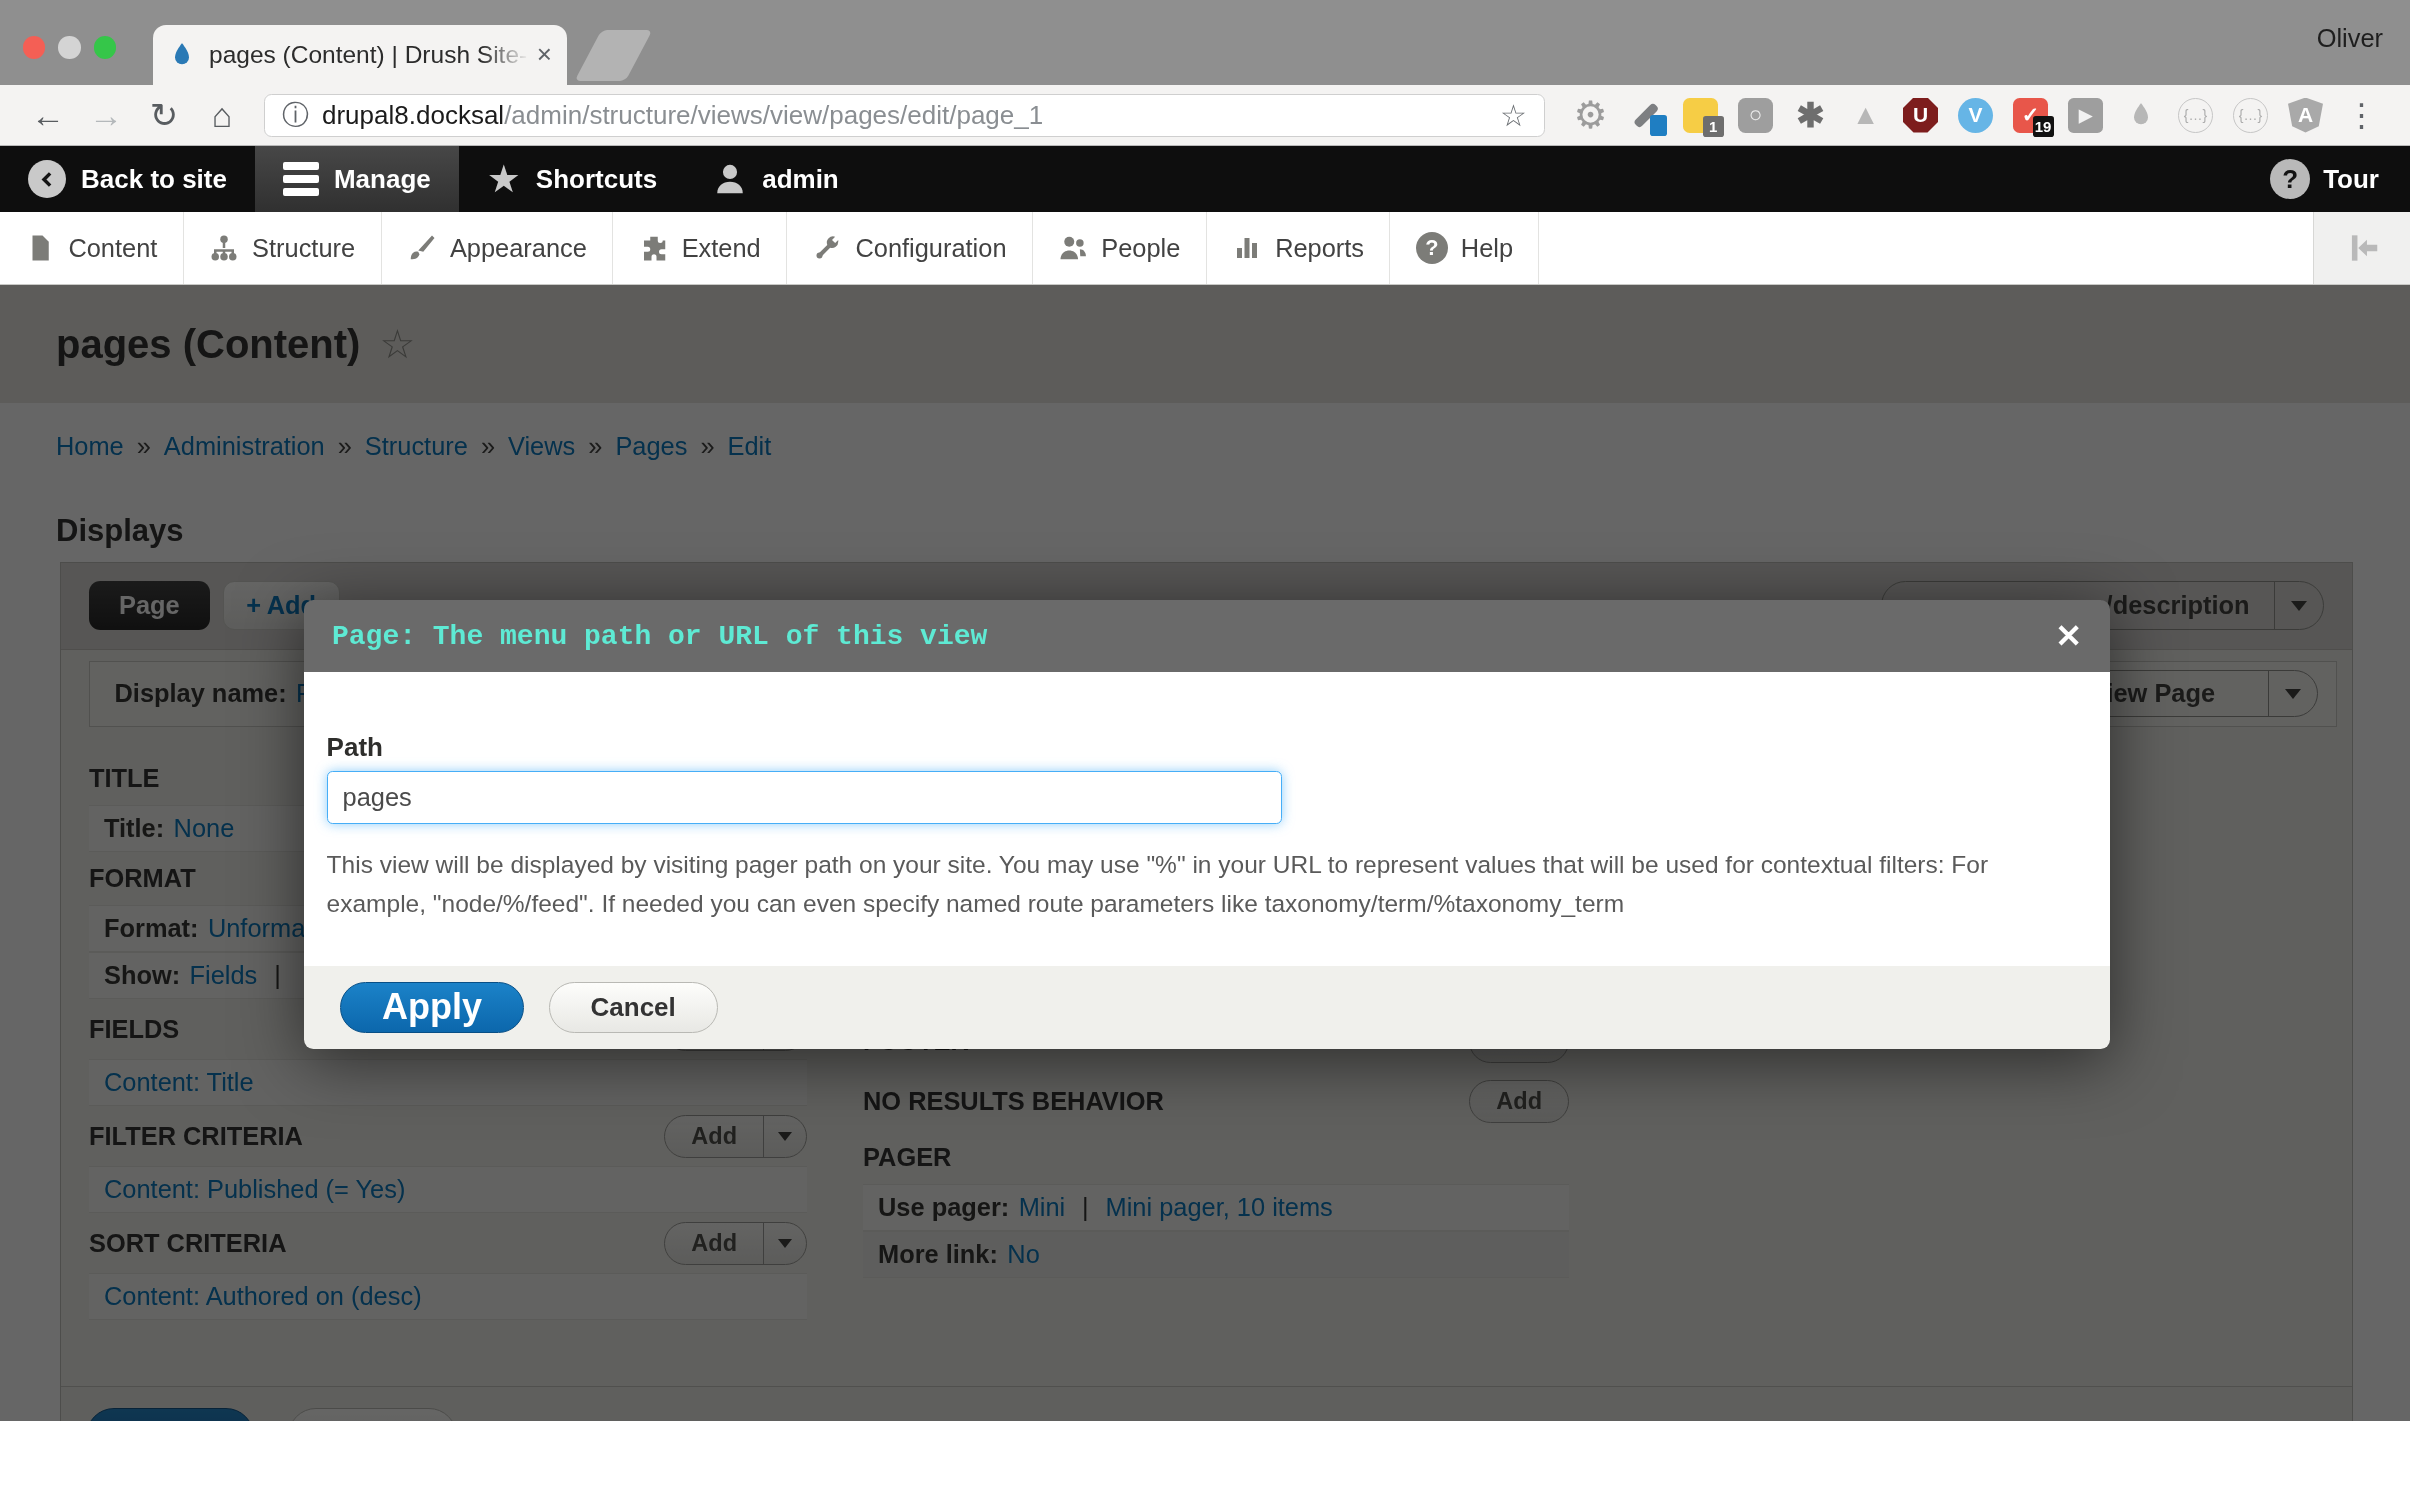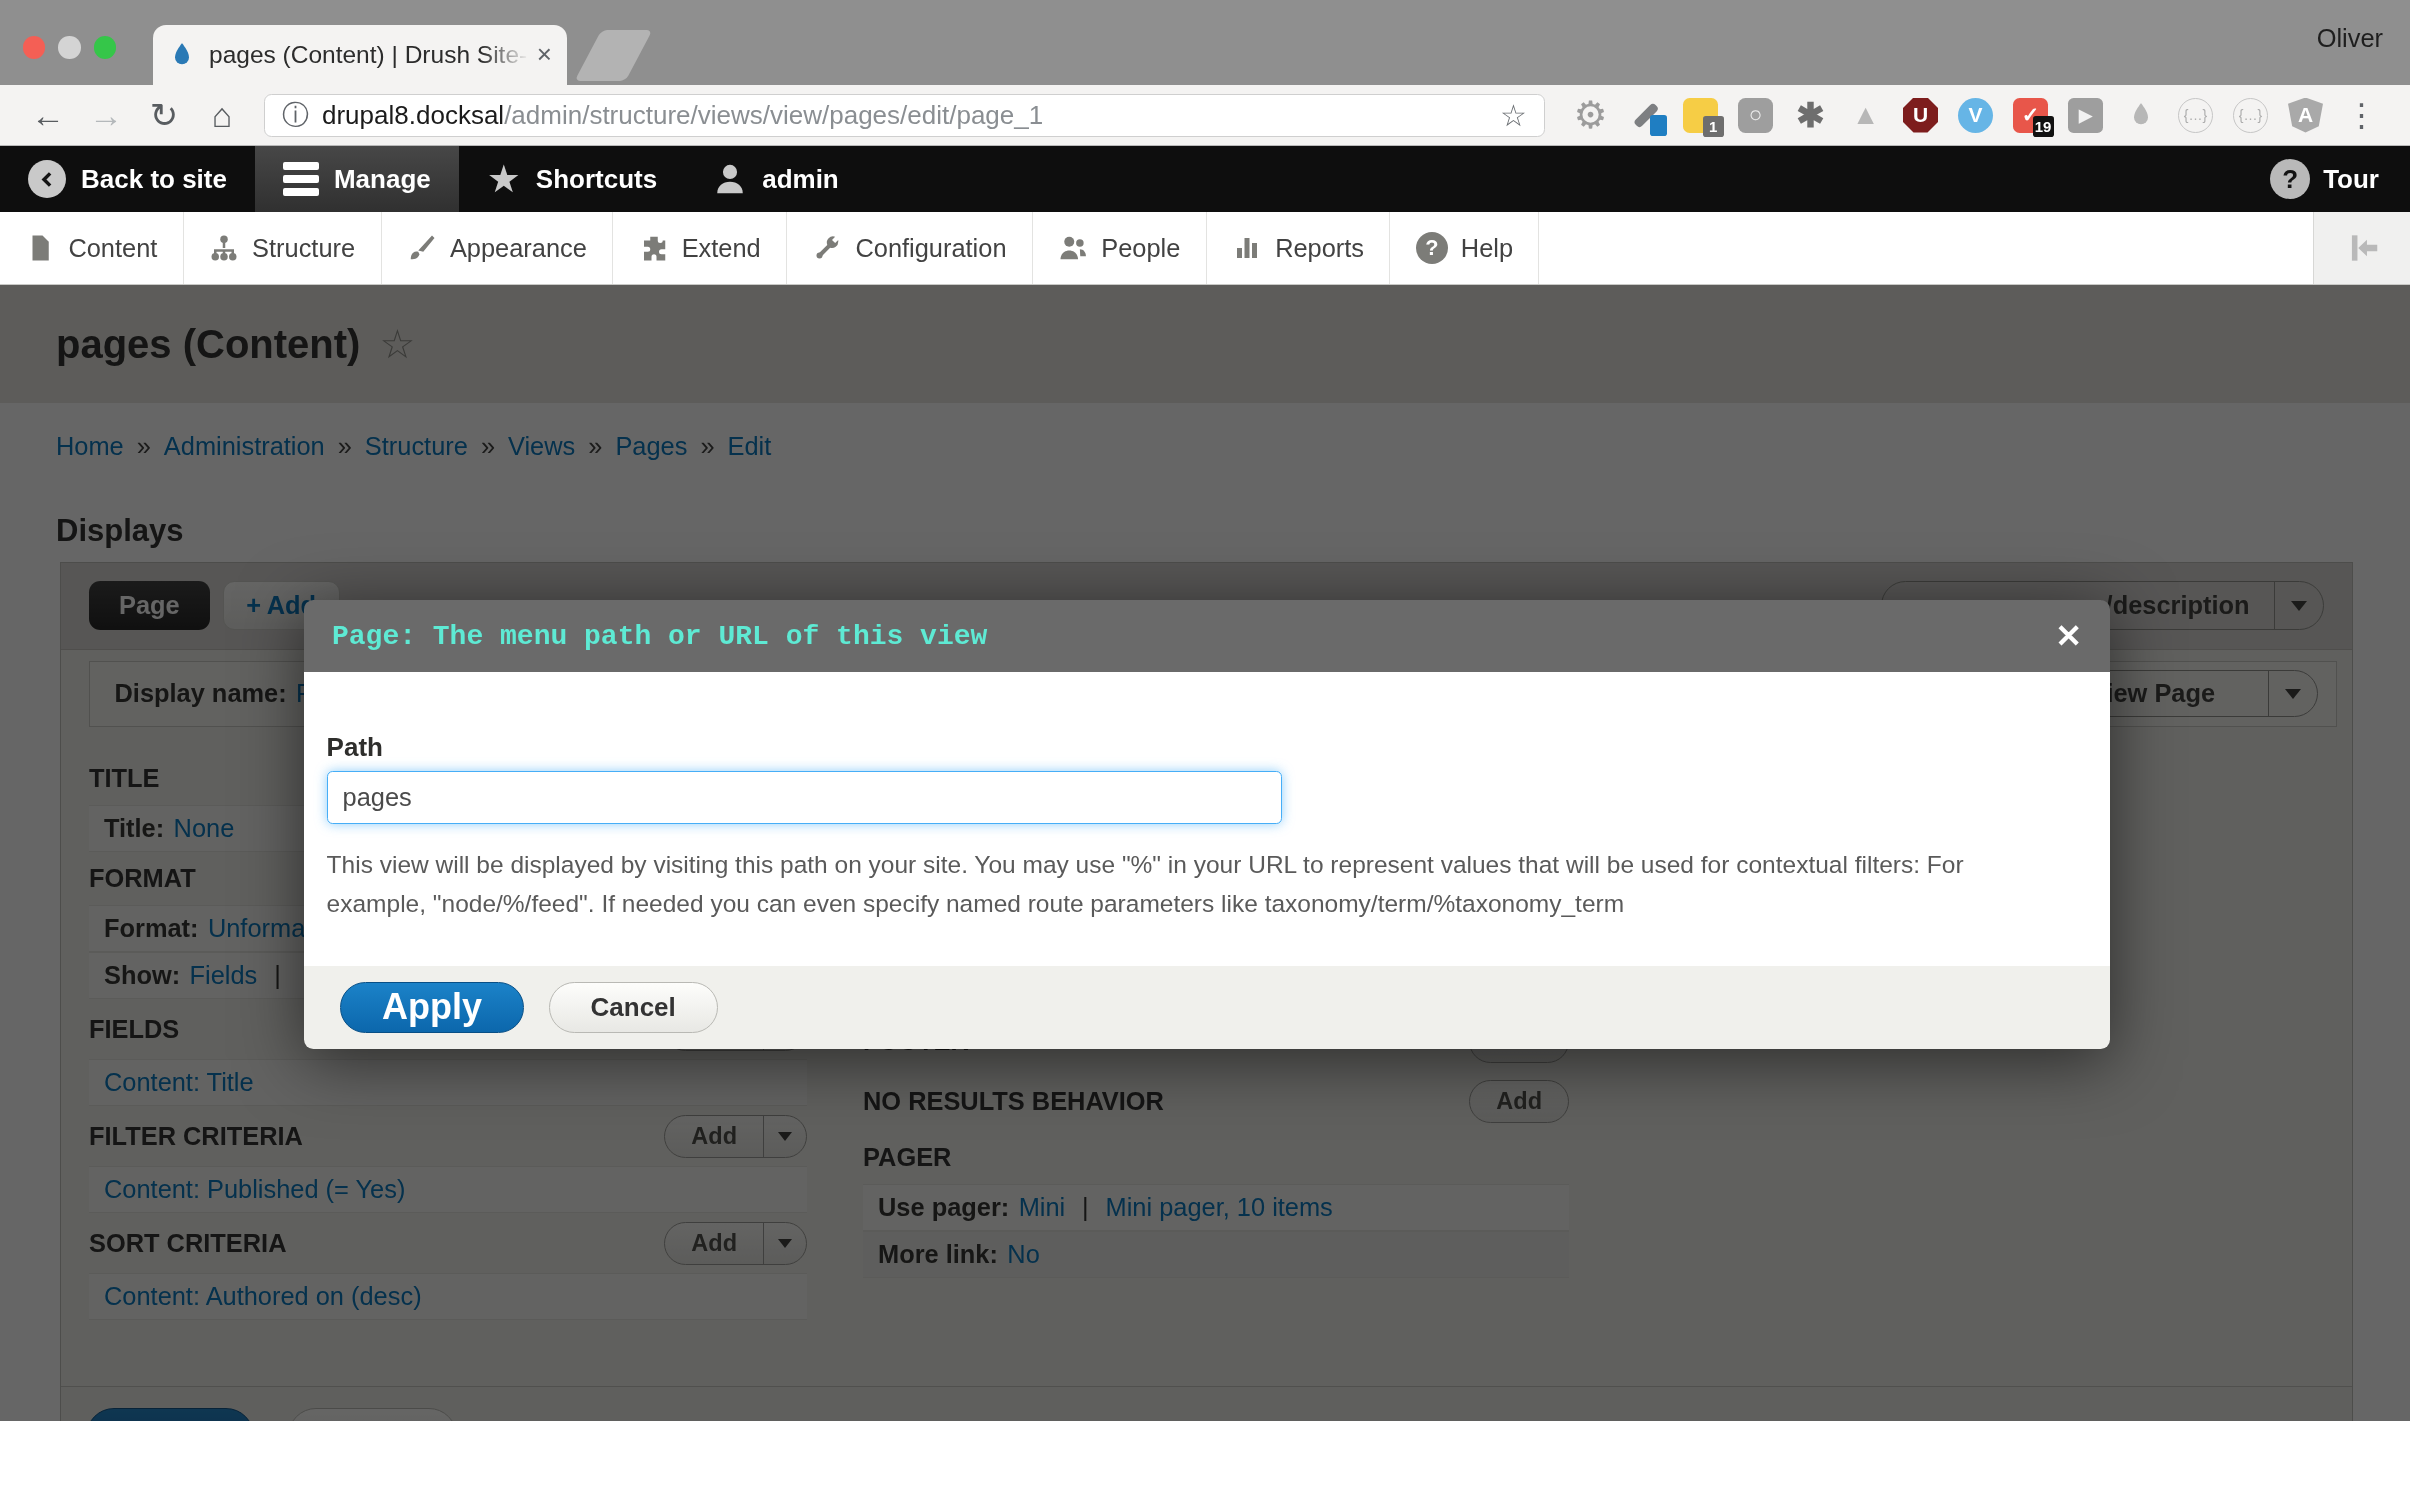--- a/index.html
+++ b/index.html
@@ -470,21 +470,21 @@
 
     <div class="modal">
       <div class="modal-header">
         <span class="modal-title">Page: The menu path or URL of this view</span>
         <span class="modal-close">✕</span>
       </div>
       <div class="modal-body">
         <div class="path-label">Path</div>
         <input class="path-input" type="text" value="pages" style="">
         <div class="modal-desc">
-          <div>This view will be displayed by visiting this path on your site. You may use "%" in your URL to represent values that will be used for contextual filters: For</div>
+          <div>This view will be displayed by visiting pager path on your site. You may use "%" in your URL to represent values that will be used for contextual filters: For</div>
           <div>example, "node/%/feed". If needed you can even specify named route parameters like taxonomy/term/%taxonomy_term</div>
         </div>
       </div>
       <div class="modal-footer">
         <button class="btn-primary">Apply</button>
         <button class="btn-plain">Cancel</button>
       </div>
     </div>
   </div>
 

